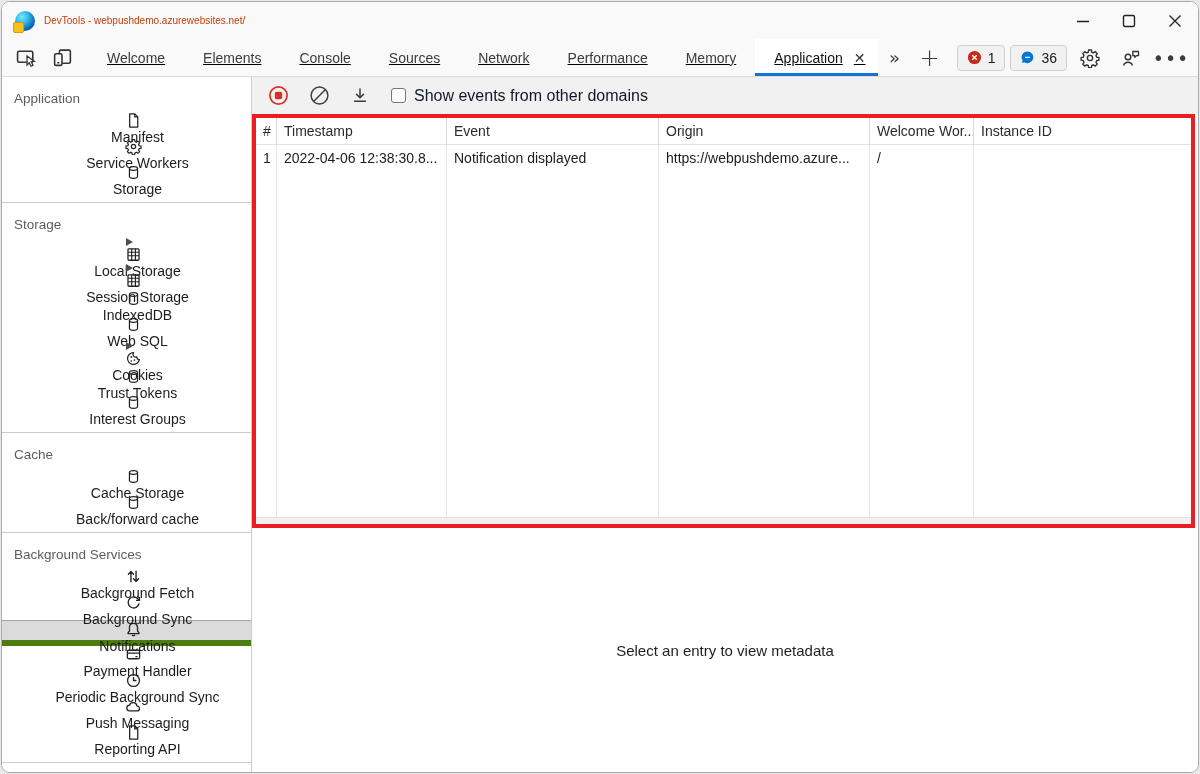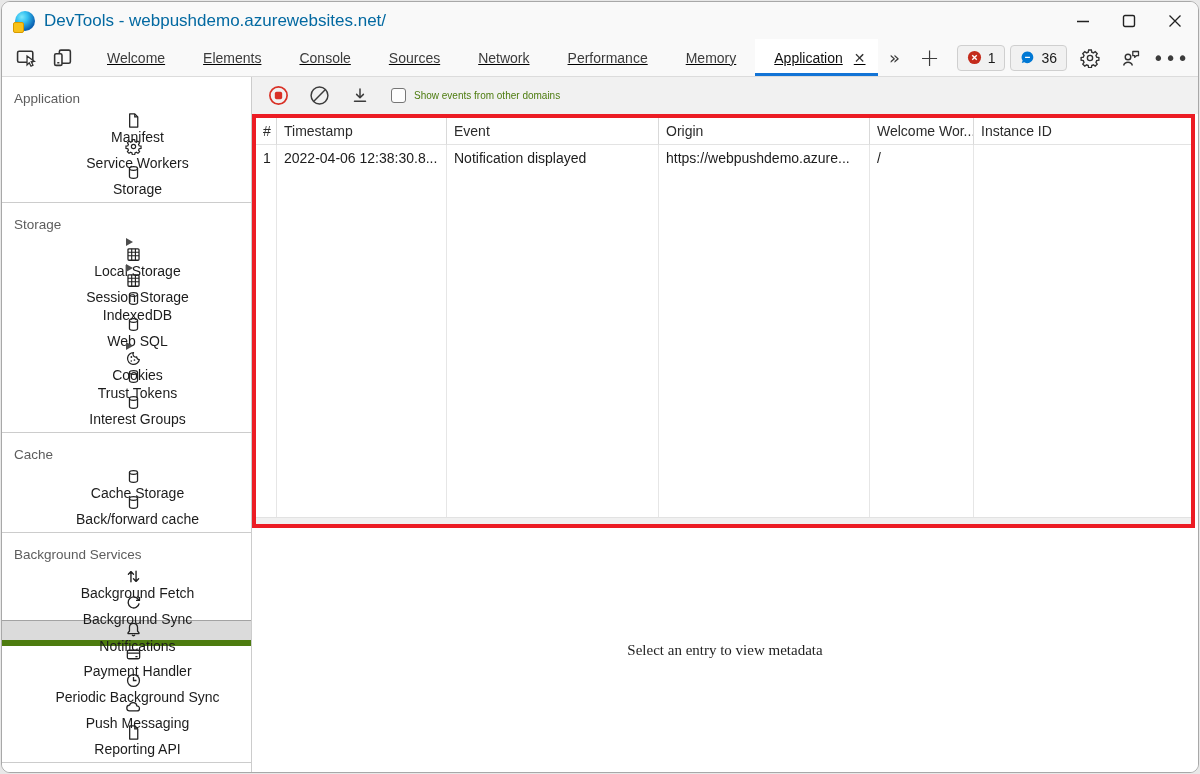--- a/index.html
+++ b/index.html
@@ -8,21 +8,21 @@
   .window { width:1198px; height:772px; margin:1px; background:#fff; border:1px solid #a8a8a8;
             border-radius:9px; overflow:hidden; display:flex; flex-direction:column; }
 
   
   .titlebar { height:37px; background:#f9f9f9; display:flex; align-items:center; flex:0 0 auto; }
   .titlebar-left { display:flex; align-items:center; gap:9px; padding-left:13px; flex:1; }
   .edge-logo { width:20px; height:20px; border-radius:50%; position:relative;
                background:radial-gradient(circle at 34% 30%, #7ee8fa 0%, #35c1f1 30%, #0c64b4 70%, #0a4f96 100%); }
   .edge-logo::after { content:""; position:absolute; left:-2px; bottom:-2px; width:9px; height:9px;
                border-radius:2px; background:#f8c21a; border:1px solid #d89b00; }
-  .win-title { font-size:17px; color:#0369a1; }
+  .win-title { font-size:10px; color:#c2410c; }
   .win-controls { display:flex; height:100%; }
   .win-btn { width:46px; height:100%; display:flex; align-items:center; justify-content:center; background:transparent; border:none; }
 
   
   .tabbar { height:38px; background:#f9f9f9; display:flex; align-items:stretch; border-bottom:1px solid #dcdcdc; flex:0 0 auto; }
   .tool-btn { width:36px; display:flex; align-items:center; justify-content:center; background:transparent; border:none; }
   .tabs { display:flex; align-items:stretch; margin-left:8px;text-decoration:underline; }
   .tab { display:flex; align-items:center; padding:0 19px; font-size:14px; color:#3b3b3b; white-space:nowrap; }
   .tab.active { background:#fff; color:#101010; box-shadow:inset 0 -3px 0 #1374d6; padding-right:10px; gap:9px; }
   .tab-close { font-size:14px; color:#333; padding:0 2px; }
@@ -49,41 +49,41 @@
   .tree-icon { width:17px; height:17px; margin-right:8px; flex:0 0 auto; }
   .tree-label { font-size:14px; color:#1c1c1c; white-space:nowrap; }
   .sidebar-end { border-top:1px solid #cccccc; height:10px; }
 
   
   .main { flex:1; display:flex; flex-direction:column; min-width:0; }
   .toolbar { height:37px; background:#f1f1f1; display:flex; align-items:center; padding-left:12px; flex:0 0 auto; }
   .tb-btn { width:28px; height:28px; margin-right:13px; background:none; border:none; display:flex; align-items:center; justify-content:center; }
   .cb-wrap { display:flex; align-items:center; gap:8px; margin-left:4px; }
   .cb { width:15px; height:15px; appearance:none; -webkit-appearance:none; border:1.5px solid #767676; border-radius:3px; background:#fdfdfd; }
-  .cb-label { font-size:10px; color:#4d7c0f; }
+  .cb-label { font-size:16px; color:#0f172a; }
 
   
   .highlight-box { height:414px; flex:0 0 auto; border:4px solid #ec1c24; background:#fff;
                    display:flex; flex-direction:column; margin-right:3px; }
   .grid-row { display:grid; grid-template-columns:21px 170px 212px 211px 104px 1fr; }
   .hrow { height:27px; flex:0 0 auto; }
   .hcell { font-size:14px; color:#2b2b2b; line-height:26px; padding:0 7px; border-right:1px solid #d9d9d9;
            border-bottom:1px solid #e3e3e3; white-space:nowrap; overflow:hidden; }
   .hcell:last-child { border-right:none; }
   .brow { height:26px; flex:0 0 auto; }
   .bcell { font-size:14px; color:#1c1c1c; line-height:26px; padding:0 7px; border-right:1px solid #e6e6e6;
            white-space:nowrap; overflow:hidden; }
   .bcell:last-child { border-right:none; }
   .frow { flex:1; }
   .fcell { border-right:1px solid #e6e6e6; }
   .fcell:last-child { border-right:none; }
   .scroll-strip { height:7px; flex:0 0 auto; background:#f0f0f0; border-top:1px solid #e2e2e2; }
 
   .metadata-panel { flex:1; background:#fff; display:flex; align-items:center; justify-content:center; }
-  .metadata-text { font-size:15px; color:#1f1f1f;font-family:Liberation Serif, serif; }
+  .metadata-text { font-size:15px; color:#1f1f1f; }
 </style>
 </head>
 <body>
 
 <div class="window">
 
   <div class="titlebar">
     <div class="titlebar-left">
       <span class="edge-logo"></span>
       <span class="win-title">DevTools - webpushdemo.azurewebsites.net/</span>

